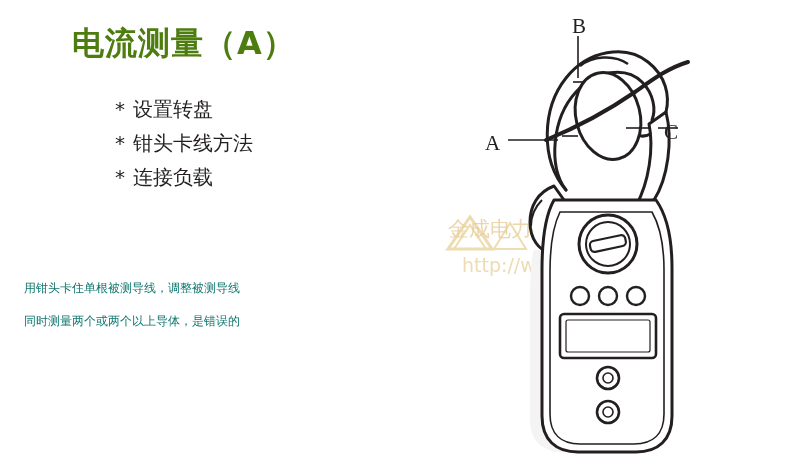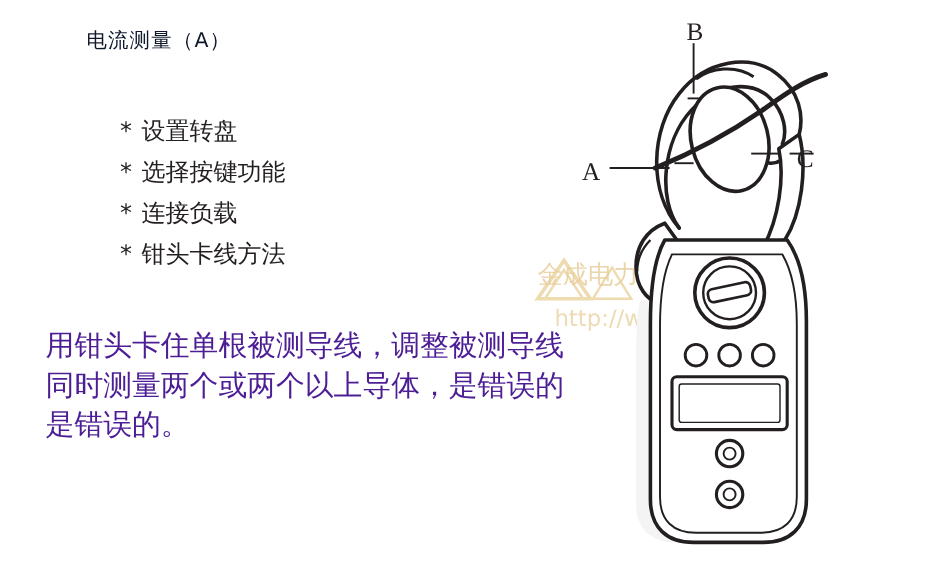--- a/index.html
+++ b/index.html
@@ -16,56 +16,57 @@
     height: 472px;
     background: #ffffff;
     overflow: hidden;
   }
 
   
   #title {
     position: absolute;
     left: 72px;
     top: 22px;
-    font-size: 17px;
-    font-weight: 400;
-    color: #0f172a;
+    font-size: 32px;
+    font-weight: 700;
+    color: #4d7c0f;
     letter-spacing: 1px;
     white-space: nowrap;
   }
 
   
   #bullets {
     position: absolute;
     left: 100px;
     top: 92px;
     width: 330px;
   }
   .bullet {
     font-size: 20px;
     color: #231f20;
     line-height: 34px;
     white-space: nowrap;
+    margin-left: 15px;
   }
   .bullet .star {
     display: inline-block;
     width: 18px;
     font-size: 20px;
     color: #231f20;
   }
 
   
   #paragraph {
     position: absolute;
-    left: 38px;
+    left: 24px;
     top: 272px;
     width: 420px;
-    font-size: 24px;
+    font-size: 12px;
     line-height: 33px;
-    color: #4c1d95;
+    color: #0f766e;
   }
   #paragraph .pline {
     white-space: nowrap;
   }
 
   
   #watermark {
     position: absolute;
     left: 440px;
     top: 205px;
@@ -119,34 +120,30 @@
 
 <div id="page">
 
   <div id="title">电流测量（A）</div>
 
   <div id="bullets">
     <div class="bullet">
       <span class="star">*</span><span>设置转盘</span>
     </div>
     <div class="bullet">
-      <span class="star">*</span><span>选择按键功能</span>
+      <span class="star">*</span><span>钳头卡线方法</span>
     </div>
     <div class="bullet">
       <span class="star">*</span><span>连接负载</span>
     </div>
-    <div class="bullet">
-      <span class="star">*</span><span>钳头卡线方法</span>
-    </div>
   </div>
 
   <div id="paragraph">
     <div class="pline">用钳头卡住单根被测导线，调整被测导线</div>
     <div class="pline">同时测量两个或两个以上导体，是错误的</div>
-    <div class="pline">是错误的。</div>
   </div>
 
   <div id="watermark">
     <svg id="wm-mark" viewBox="0 0 90 52">
       <path d="M8 44 L30 12 L52 44 Z" fill="none" stroke="#eedcb0" stroke-width="3"></path>
       <path d="M30 20 L46 44 L14 44 Z" fill="none" stroke="#eedcb0" stroke-width="2"></path>
       <path d="M54 44 L70 18 L86 44 Z" fill="none" stroke="#eedcb0" stroke-width="2"></path>
     </svg>
     <div class="wm-text wm-line1">金成电力 — 智能电力</div>
     <div class="wm-text wm-line2">http://www.  .  .有限公司</div>

